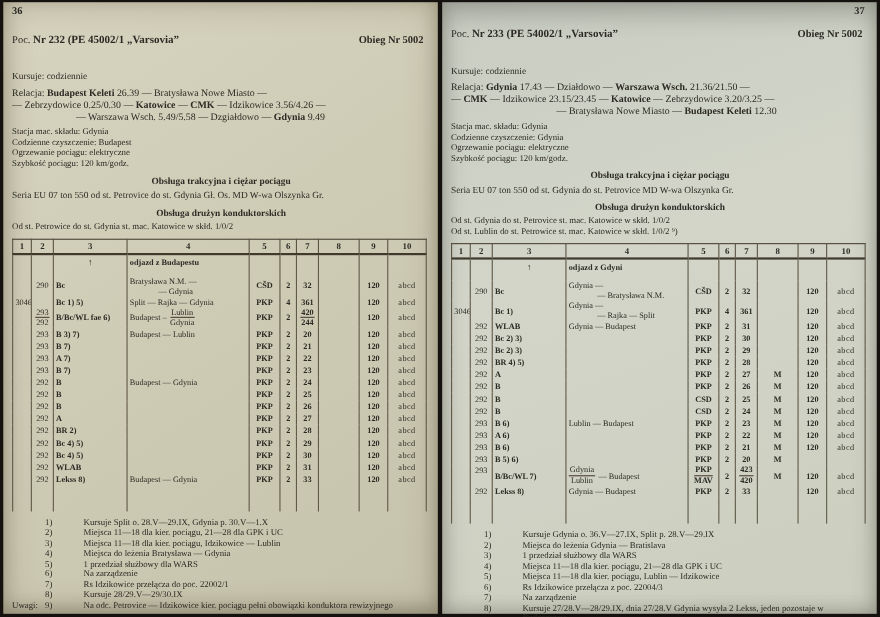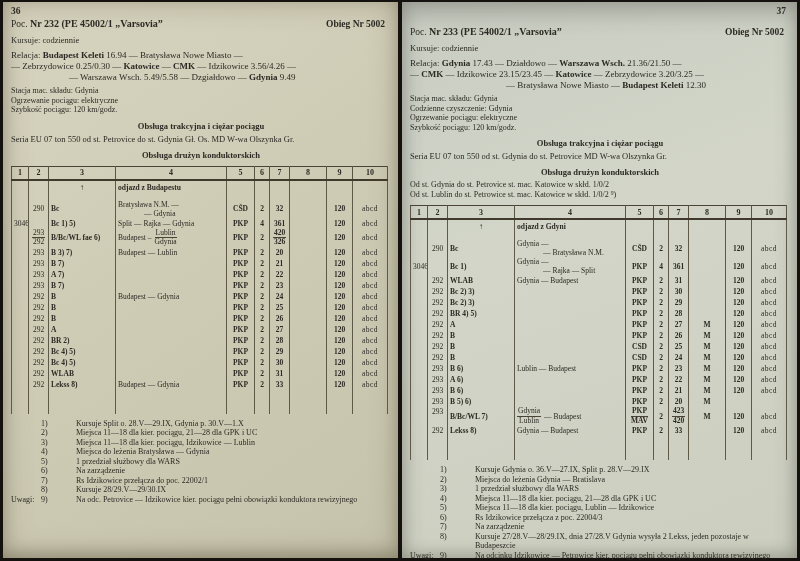--- a/index.html
+++ b/index.html
@@ -10,27 +10,27 @@
         box-shadow:inset 0 0 30px rgba(80,65,35,.28), inset 0 -6px 14px rgba(60,50,30,.25);
         padding:0;box-sizing:border-box;}
   .page--left{left:3px;}
   .page--right{left:402px;background:linear-gradient(160deg,#c9cdc2 0%,#d2d5c8 40%,#cccfbf 100%);
         box-shadow:inset 0 10px 22px rgba(55,55,50,.30), inset 0 -6px 14px rgba(60,60,45,.22);}
   .inner{position:relative;padding:4px 7px 0 8px;}
 
   .pagenum{font-size:9.5px;font-weight:bold;height:12px;}
   .page--right .pagenum{text-align:right;padding-right:4px;}
 
-  .titlebar{display:flex;justify-content:space-between;align-items:baseline;margin-top:0;}
+  .titlebar{display:flex;justify-content:space-between;align-items:baseline;margin-top:13px;}
   .page--right .titlebar{margin-top:8px;}
   .title{font-size:9.5px;}
   .title b{font-size:10px;}
   .obieg{font-weight:bold;font-size:9.5px;padding-right:6px;}
 
-  .kursuje{font-size:8.5px;margin-top:6px;}
+  .kursuje{font-size:8.5px;margin-top:22px;}
 
   .relacja{margin-top:5px;font-size:9px;line-height:11px;}
   .rline b{font-weight:bold;}
   .rline.ind{padding-left:58px;}
   .page--right .rline.ind{padding-left:96px;}
 
   .info{margin-top:3px;font-size:8px;line-height:9.5px;}
 
   .sectitle{text-align:center;font-weight:bold;font-size:8.5px;margin-top:6px;}
   .sectext{font-size:8.5px;margin-top:3px;}
@@ -75,33 +75,35 @@
 
   <div class="page page--left">
     <div class="inner">
       <div class="pagenum">36</div>
       <div class="titlebar">
         <span class="title"><span>Poc.</span> <b>Nr 232 (PE 45002/1 „Varsovia”</b></span>
         <span class="obieg">Obieg Nr 5002</span>
       </div>
       <div class="kursuje">Kursuje: codziennie</div>
       <div class="relacja">
-          <div class="rline"><span>Relacja: </span><b>Budapest Keleti</b><span> 16.94 — Bratysława Nowe Miasto —</span></div>
+          <div class="rline"><span>Relacja: </span><b>Budapest Keleti</b><span> 26.39 — Bratysława Nowe Miasto —</span></div>
           <div class="rline"><span>— Zebrzydowice 0.25/0.30 — </span><b>Katowice</b><span> — </span><b>CMK</b><span> — Idzikowice 3.56/4.26 —</span></div>
           <div class="rline ind"><span>— Warszawa Wsch. 5.49/5.58 — Dzgiałdowo — </span><b>Gdynia</b><span> 9.49</span></div>
         </div>
       <div class="info">
           <div>Stacja mac. składu: Gdynia</div>
+          <div>Codzienne czyszczenie: Budapest</div>
           <div>Ogrzewanie pociągu: elektryczne</div>
           <div>Szybkość pociągu: 120 km/godz.</div>
         </div>
       <div class="sectitle">Obsługa trakcyjna i ciężar pociągu</div>
       <div class="sectext">Seria EU 07 ton 550 od st. Petrovice do st. Gdynia Gł. Os. MD W-wa Olszynka Gr.</div>
       <div class="sectitle">Obsługa drużyn konduktorskich</div>
       <div class="crew">
+          <div>Od st. Petrowice do st. Gdynia st. mac. Katowice w skłd. 1/0/2</div>
         </div>
       <div class="zestaw"></div>
       <table class="consist">
           <colgroup>
             <col style="width: 17px;">
             <col style="width: 20px;">
             <col style="width: 67px;">
             <col style="width: 111px;">
             <col style="width: 28px;">
             <col style="width: 15px;">
@@ -171,21 +173,21 @@
                 <span class="fwrap">
                   <span>Budapest –</span>
                   <span class="fr">
                     <span class="ft">Lublin</span>
                     <span class="fb">Gdynia</span>
                   </span>
                 </span>
               </td>
               <td class="c5">PKP</td>
               <td class="c6">2</td>
-              <td class="c7"><span class="fr"><span class="ft">420</span><span class="fb">326</span></span></td>
+              <td class="c7"><span class="fr"><span class="ft">420</span><span class="fb">244</span></span></td>
               <td class="c8"></td>
               <td class="c9">120</td>
               <td class="c10">abcd</td>
             </tr>
             <tr>
               <td class="c1"></td>
               <td class="c2">293</td>
               <td class="c3">B 3) 7)</td>
               <td class="c4">Budapest — Lublin</td>
               <td class="c5">PKP</td>

